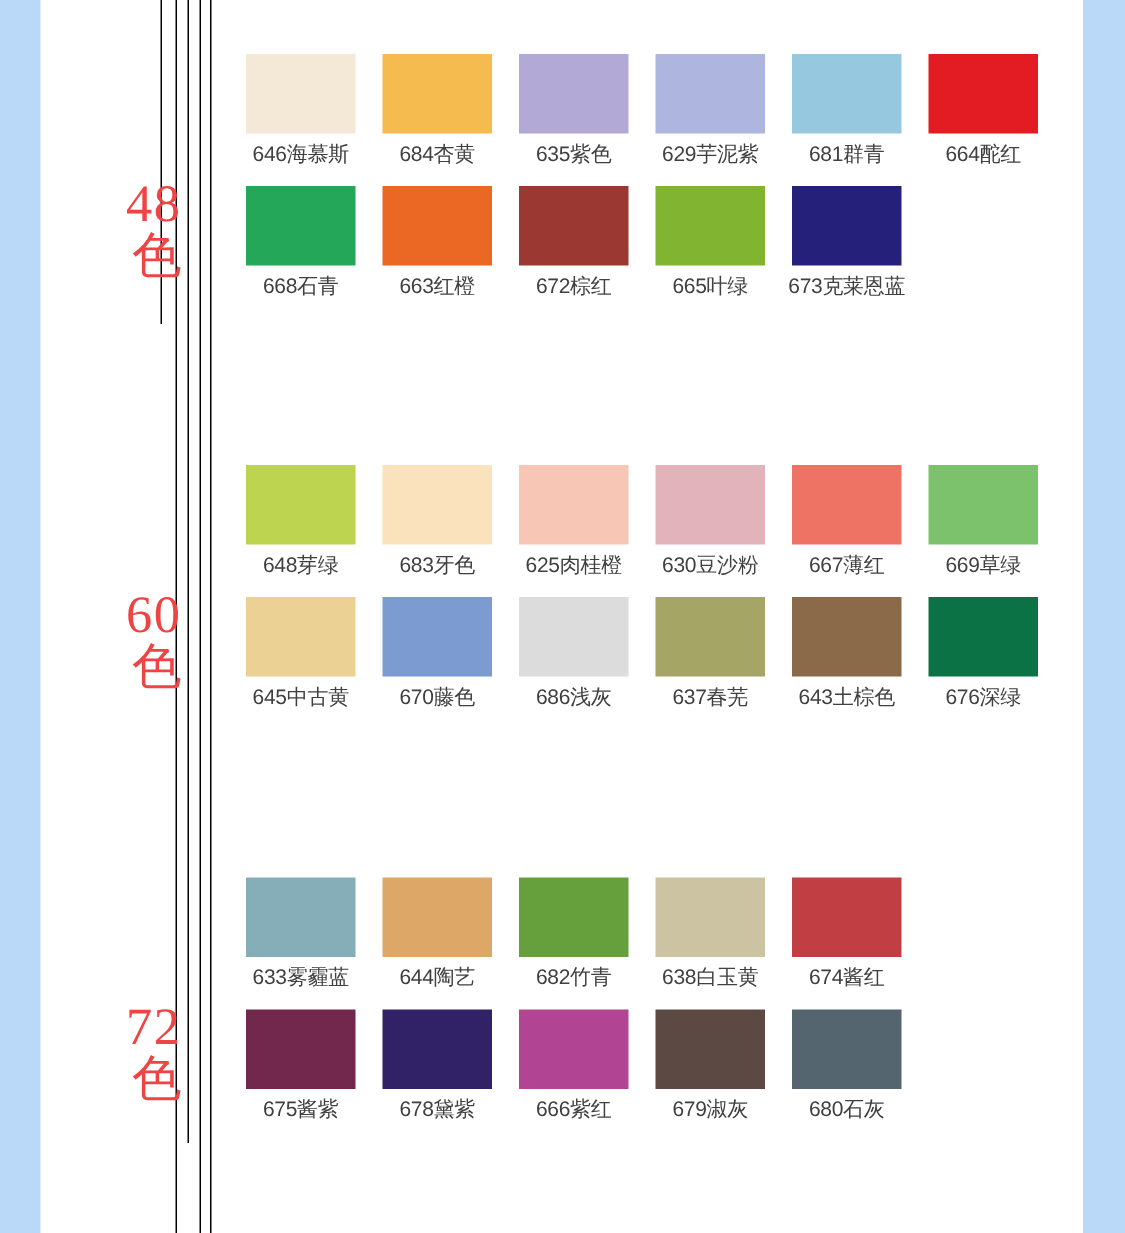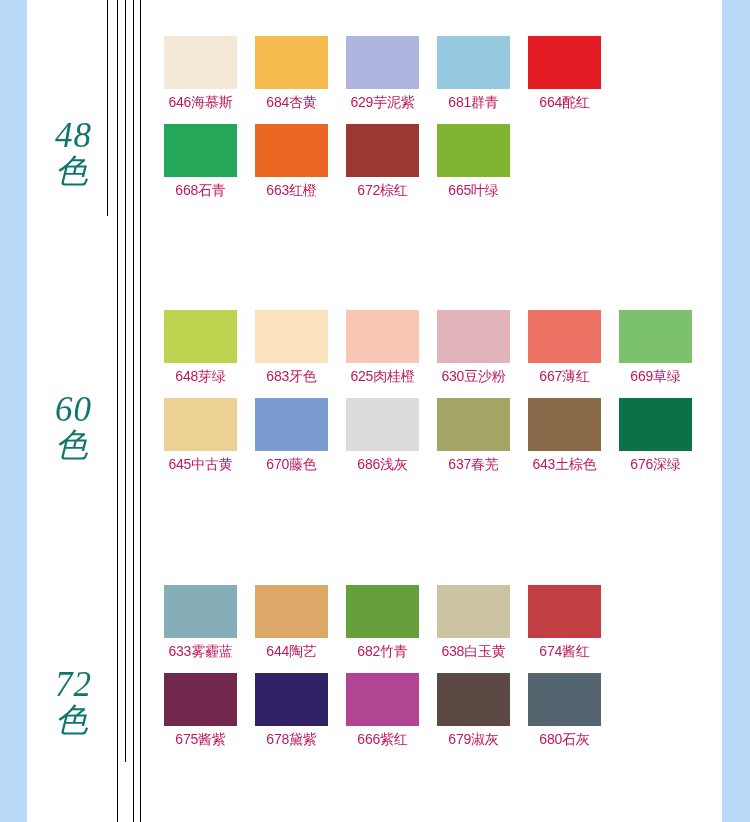--- a/index.html
+++ b/index.html
@@ -49,25 +49,24 @@
   
   .section {
     position: absolute;
     left: 27px;
     width: 695px;
   }
   .section-label {
     position: absolute;
     left: 28px;
     width: 66px;
-    text-align: left;
+    text-align: right;
     font-family: "Liberation Serif", serif;
-    color: #0f766e;
+    color: #ef4444;
     line-height: 1.0;
-    font-style: italic;
   }
   .section-label .num {
     display: block;
     font-size: 35px;
     letter-spacing: 1px;
   }
   .section-label .cn {
     display: block;
     font-size: 33px;
     margin-top: 2px;
@@ -92,21 +91,21 @@
     align-items: center;
   }
   .chip {
     width: 73px;
     height: 53px;
     display: block;
   }
   .cell-label {
     margin-top: 5px;
     font-size: 14px;
-    color: #be185d;
+    color: #404040;
     font-family: "Liberation Sans", sans-serif;
     white-space: nowrap;
     letter-spacing: -0.2px;
     line-height: 17px;
   }
 </style>
 </head>
 <body>
 
 <div id="page">
@@ -131,20 +130,24 @@
       <div class="grid-row">
         <div class="cell">
           <span class="chip" style="background: rgb(244, 232, 215);"></span>
           <span class="cell-label">646海慕斯</span>
         </div>
         <div class="cell">
           <span class="chip" style="background: rgb(246, 187, 79);"></span>
           <span class="cell-label">684杏黄</span>
         </div>
         <div class="cell">
+          <span class="chip" style="background: rgb(179, 169, 214);"></span>
+          <span class="cell-label">635紫色</span>
+        </div>
+        <div class="cell">
           <span class="chip" style="background: rgb(174, 181, 222);"></span>
           <span class="cell-label">629芋泥紫</span>
         </div>
         <div class="cell">
           <span class="chip" style="background: rgb(150, 201, 224);"></span>
           <span class="cell-label">681群青</span>
         </div>
         <div class="cell">
           <span class="chip" style="background: rgb(227, 28, 36);"></span>
           <span class="cell-label">664酡红</span>
@@ -159,20 +162,24 @@
           <span class="chip" style="background: rgb(234, 103, 36);"></span>
           <span class="cell-label">663红橙</span>
         </div>
         <div class="cell">
           <span class="chip" style="background: rgb(156, 56, 50);"></span>
           <span class="cell-label">672棕红</span>
         </div>
         <div class="cell">
           <span class="chip" style="background: rgb(128, 180, 49);"></span>
           <span class="cell-label">665叶绿</span>
+        </div>
+        <div class="cell">
+          <span class="chip" style="background: rgb(37, 32, 122);"></span>
+          <span class="cell-label">673克莱恩蓝</span>
         </div>
       </div>
     </div>
   </div>
 
   <div class="section" id="section-1" style="top:274px; height:265px;">
     <div class="section-label" style="top:118px;">
       <span class="num">60</span>
       <span class="cn">色</span>
     </div>

